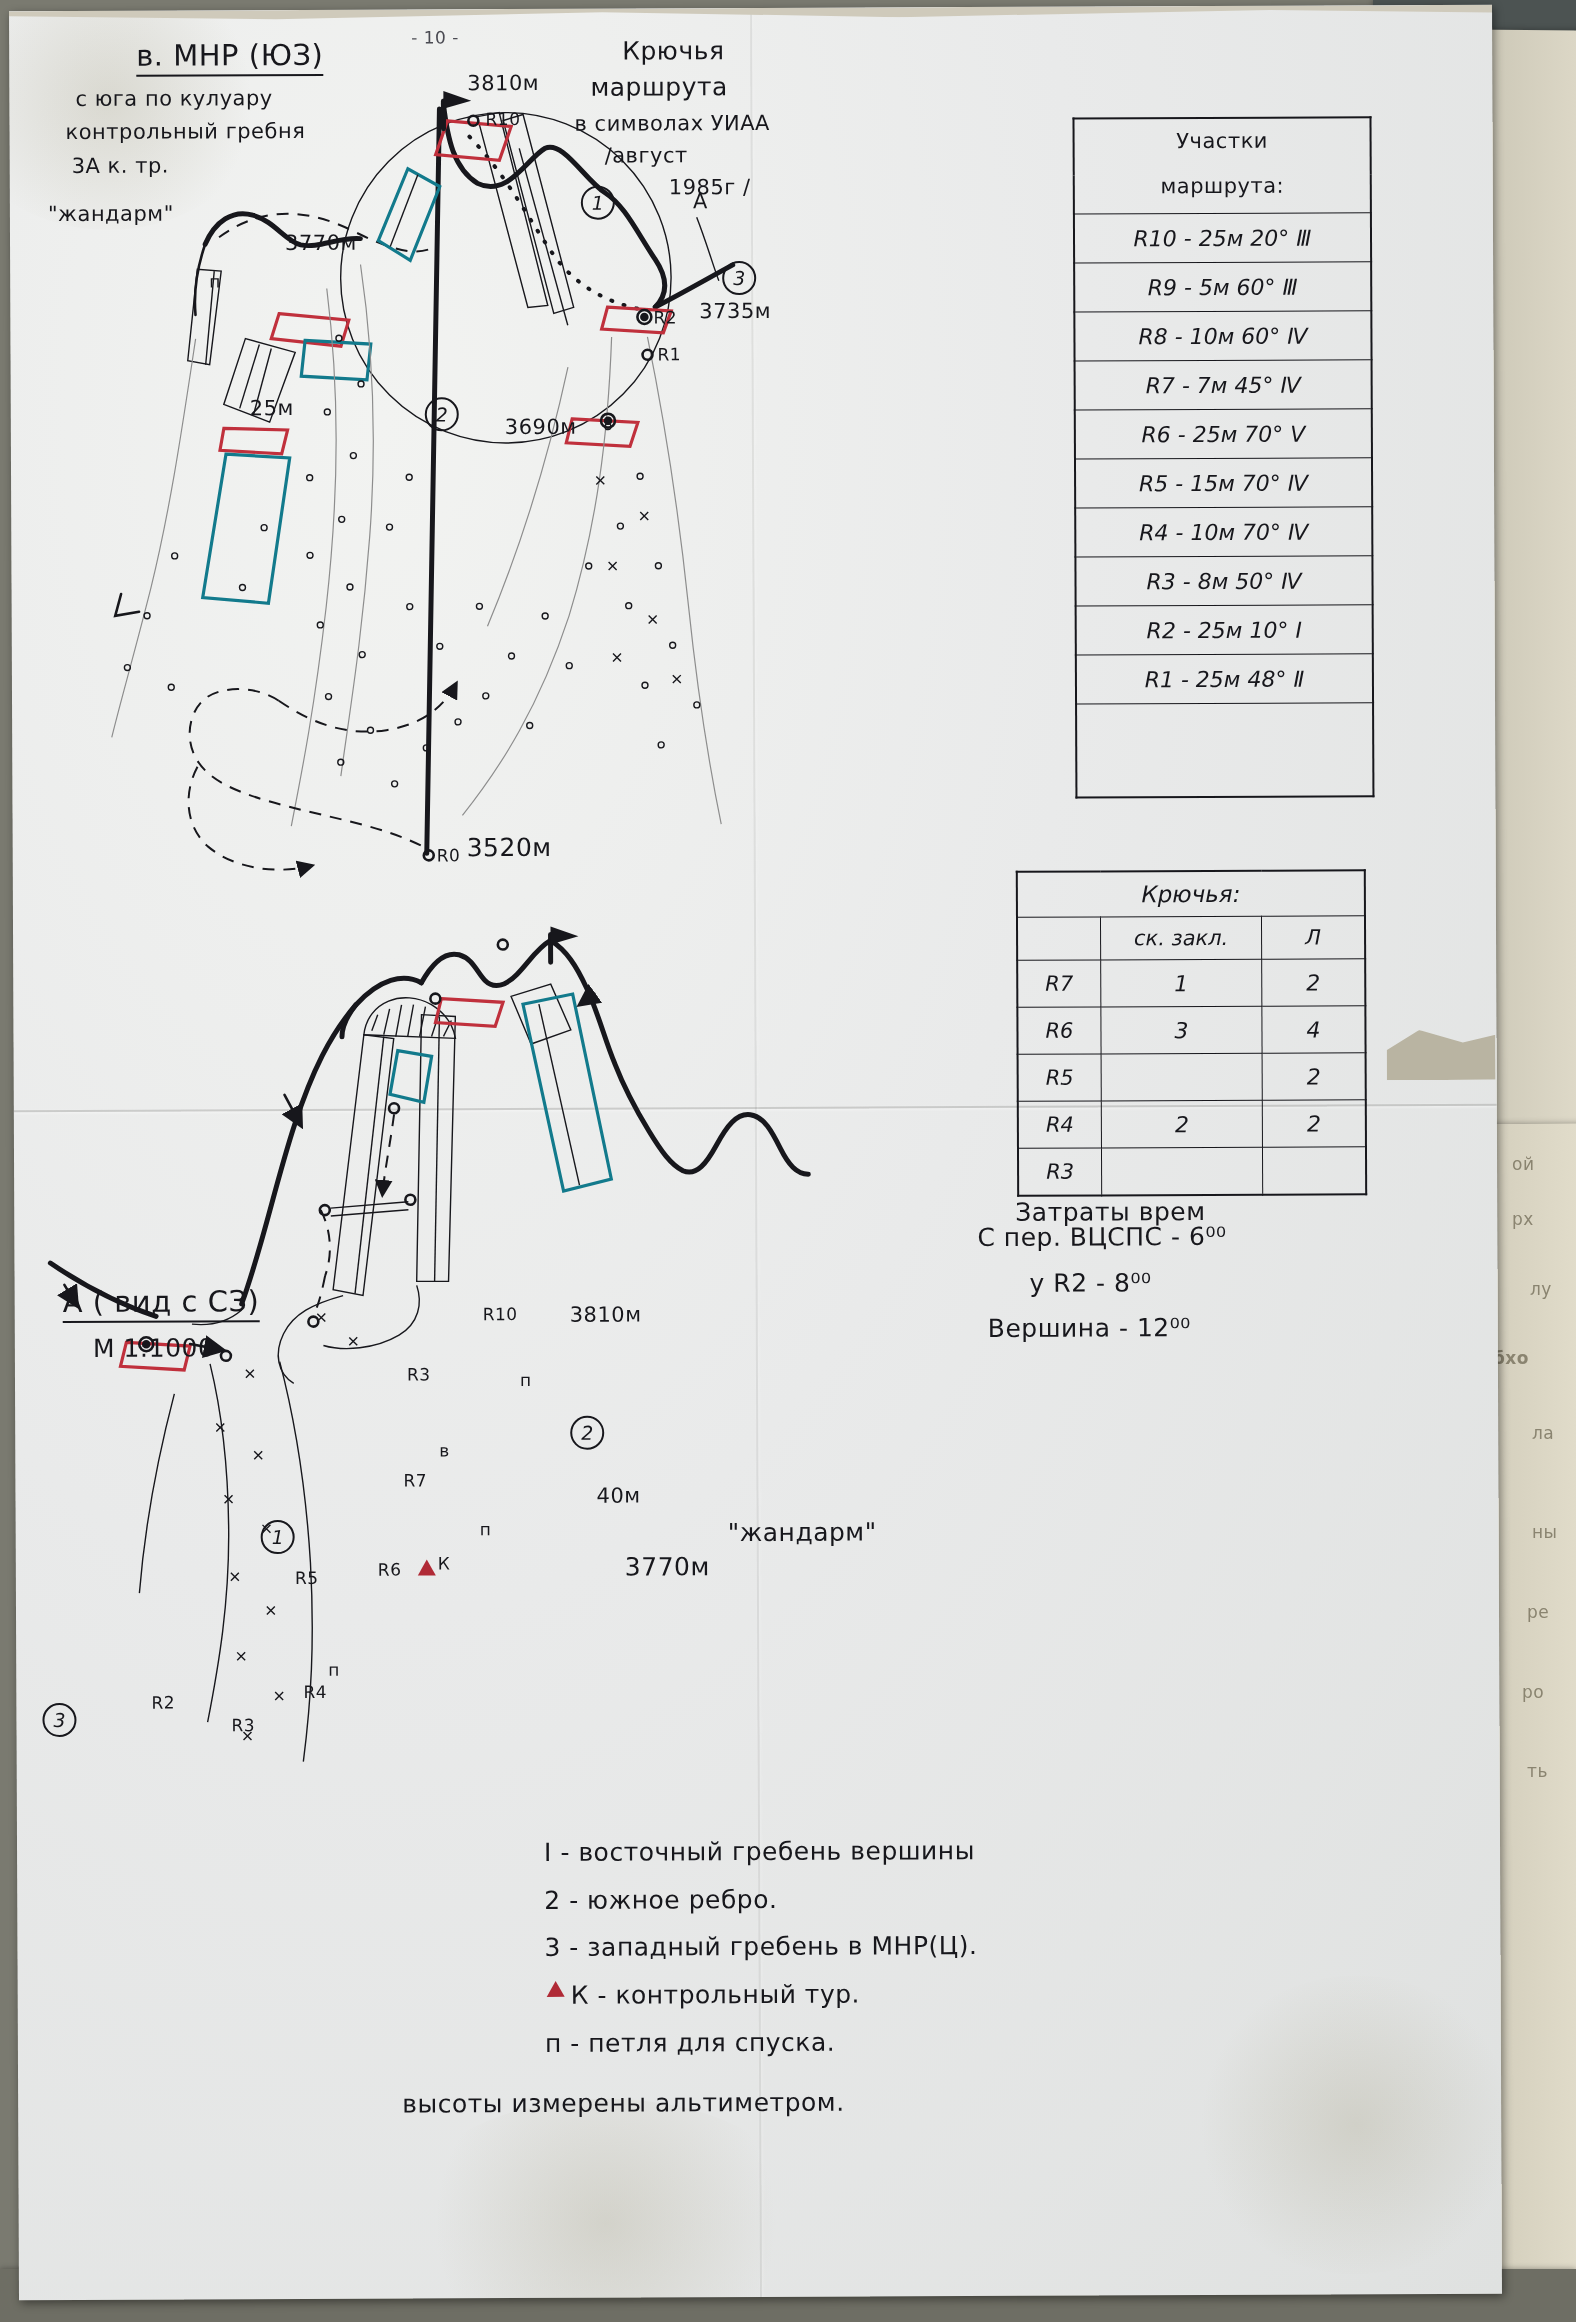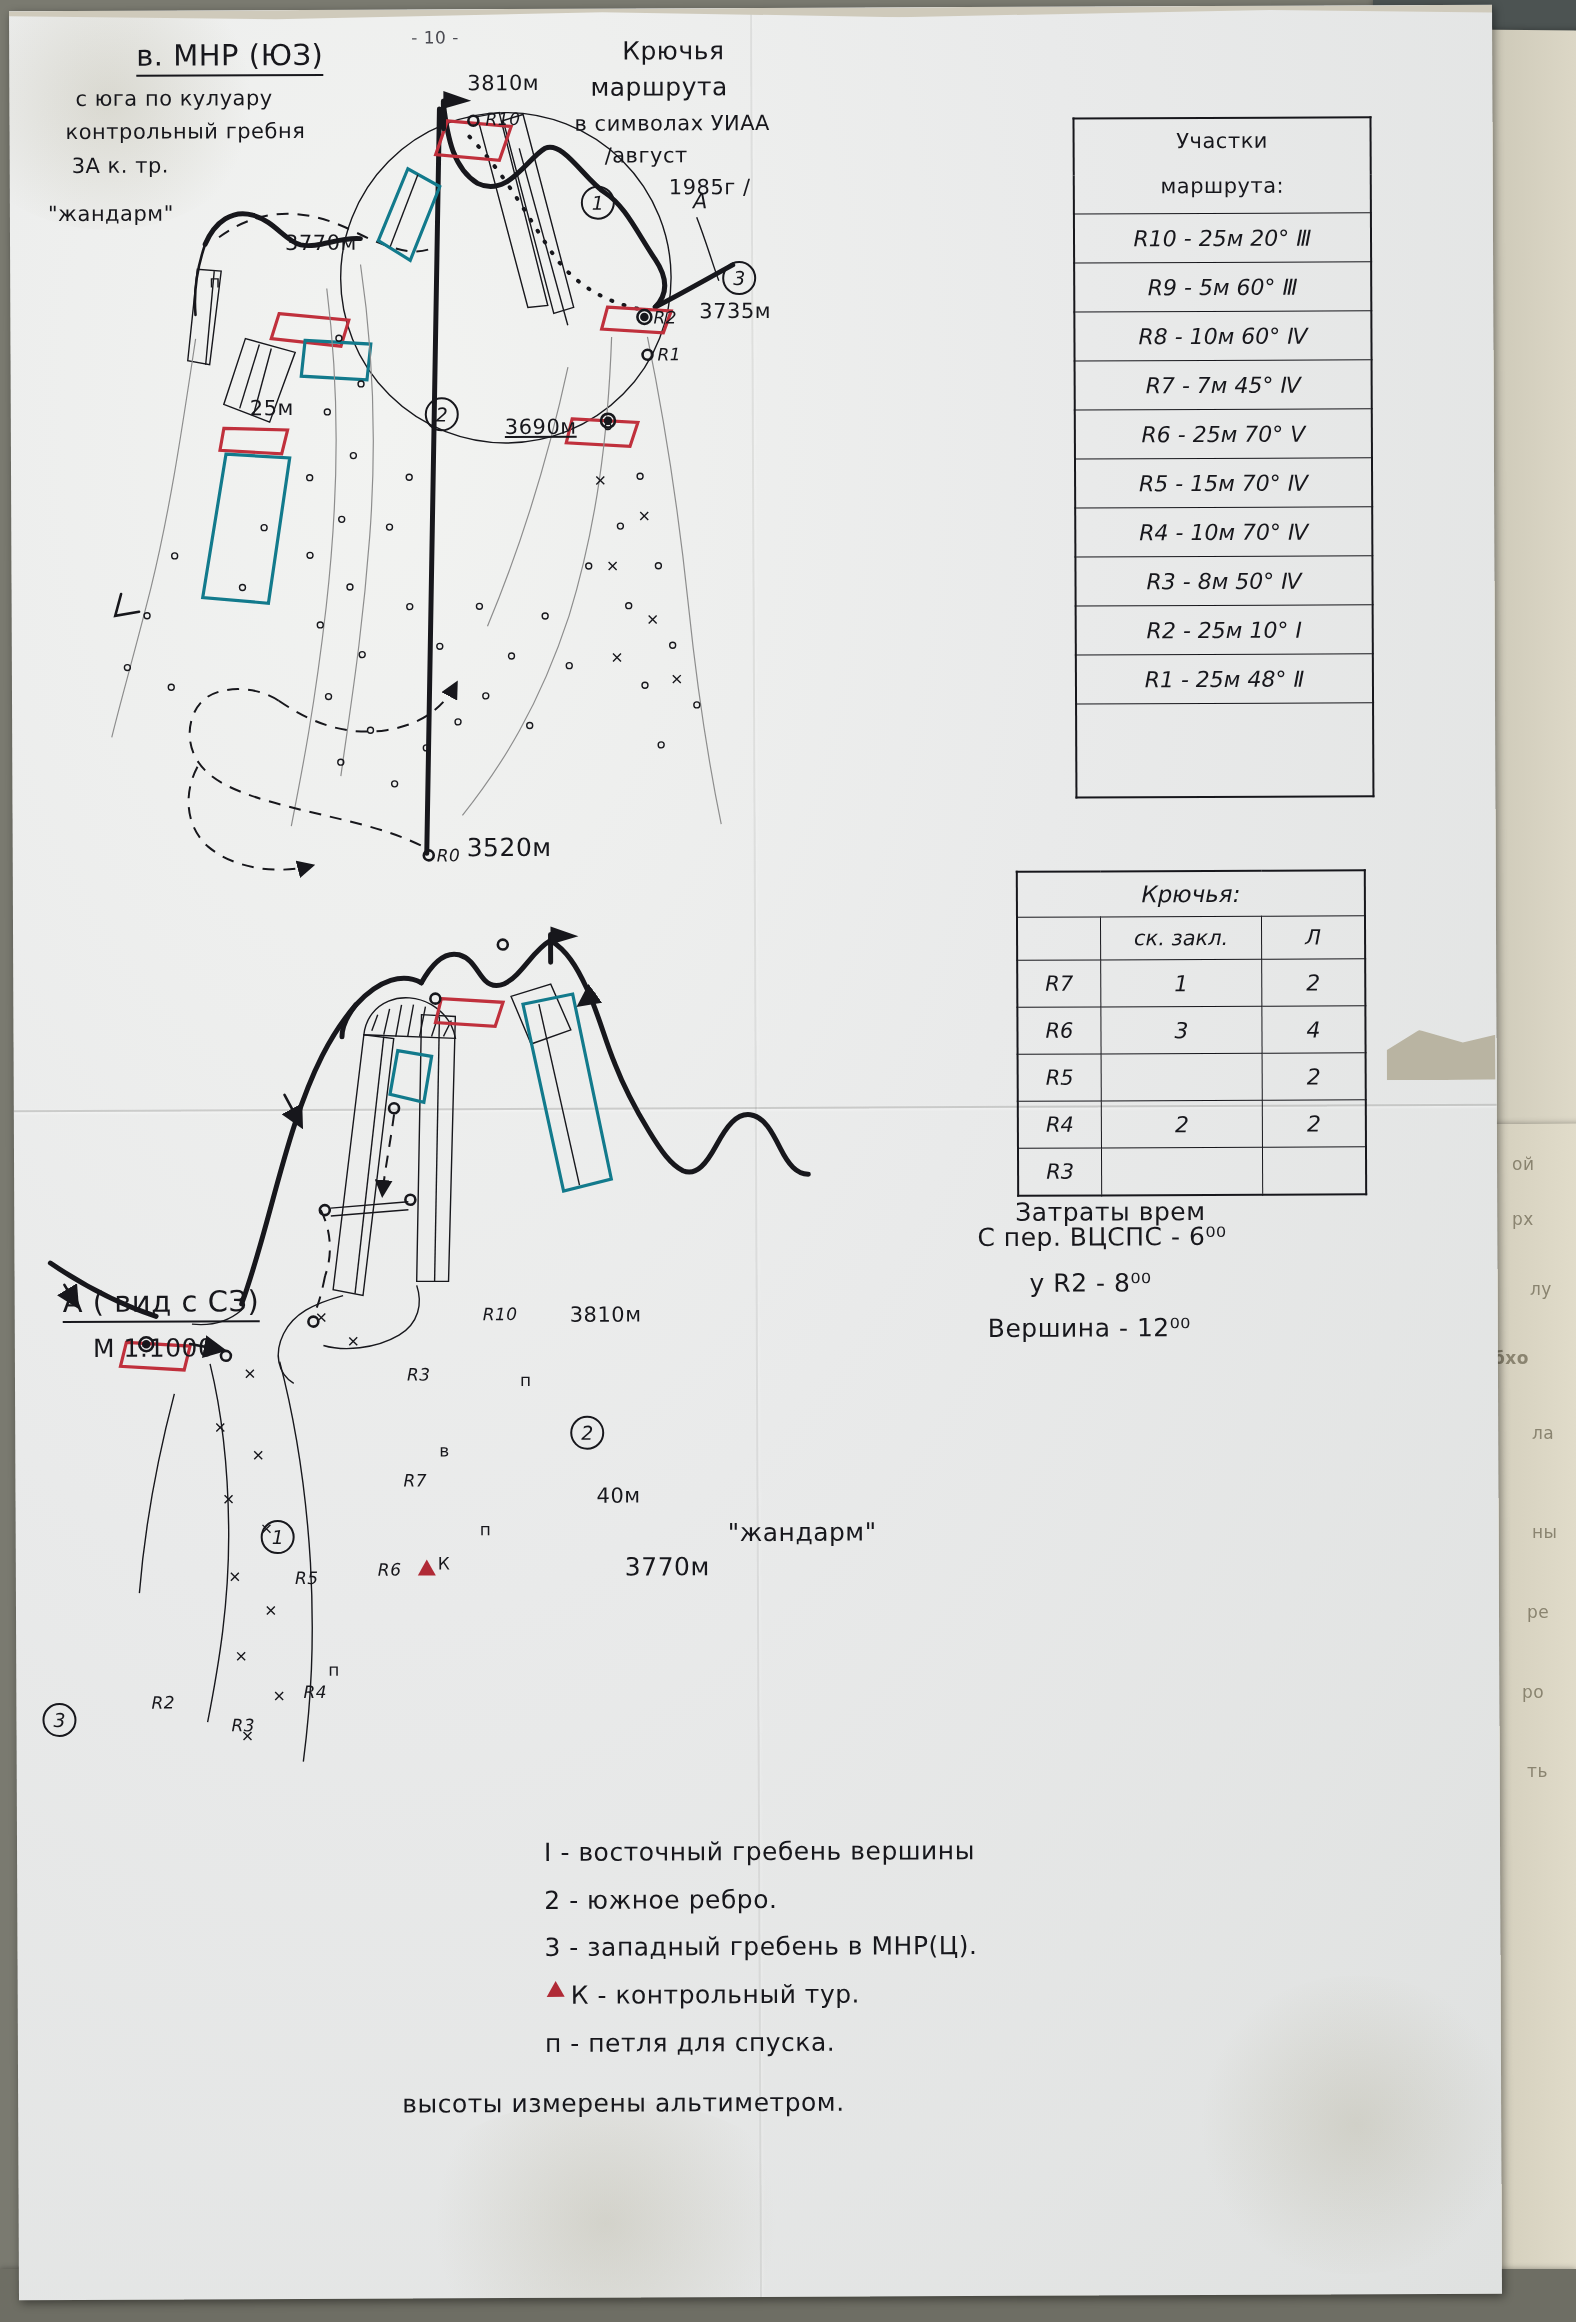--- a/index.html
+++ b/index.html
@@ -61,21 +61,21 @@
     color: #17171c;
     font-family: "DejaVu Sans", sans-serif;
     letter-spacing: 0.5px;
     white-space: nowrap;
     transform-origin: left top;
   }
   .hw.sm { font-size: 17px; }
   .hw.md { font-size: 21px; }
   .hw.lg { font-size: 25px; }
   .hw.xl { font-size: 29px; }
-  .ital { font-style: italic; }
+  .ital { }
   .ul { border-bottom: 2px solid #17171c; padding-bottom: 2px; }
 
   
   .tbl {
     position: absolute;
     border: 2px solid #17171c;
     border-collapse: collapse;
   }
   .tbl td, .tbl th {
     border: 1.6px solid #17171c;
@@ -369,21 +369,21 @@
 
     <div class="hw md" style="left:458px; top:62px;">3810м</div>
     <div class="hw sm ital" style="left:476px; top:100px;">R10</div>
     <div class="hw md" style="left:275px; top:221px;">3770м</div>
     <div class="hw md" style="left:38px; top:191px;">"жандарм"</div>
     <div class="hw sm" style="left:199px; top:261px;">п</div>
     <div class="hw md" style="left:239px; top:386px;">25м</div>
     <div class="hw sm ital" style="left:643px; top:299px;">R2</div>
     <div class="hw md" style="left:689px; top:291px;">3735м</div>
     <div class="hw sm ital" style="left:647px; top:336px;">R1</div>
-    <div class="hw md" style="left:494px; top:406px;text-decoration:underline;">3690м</div>
+    <div class="hw md" style="left:494px; top:406px;">3690м</div>
     <div class="hw md ital" style="left:683px; top:181px;">А</div>
     <div class="hw sm ital" style="left:424px; top:836px;">R0</div>
     <div class="hw lg" style="left:454px; top:824px;">3520м</div>
 
     <div class="circnum" style="left:571px; top:177px;">1</div>
     <div class="circnum" style="left:414px; top:388px;">2</div>
     <div class="circnum" style="left:712px; top:253px;">3</div>
 
     <table class="tbl" style="left:1063px; top:111px; width:299px;">
       <tbody>

